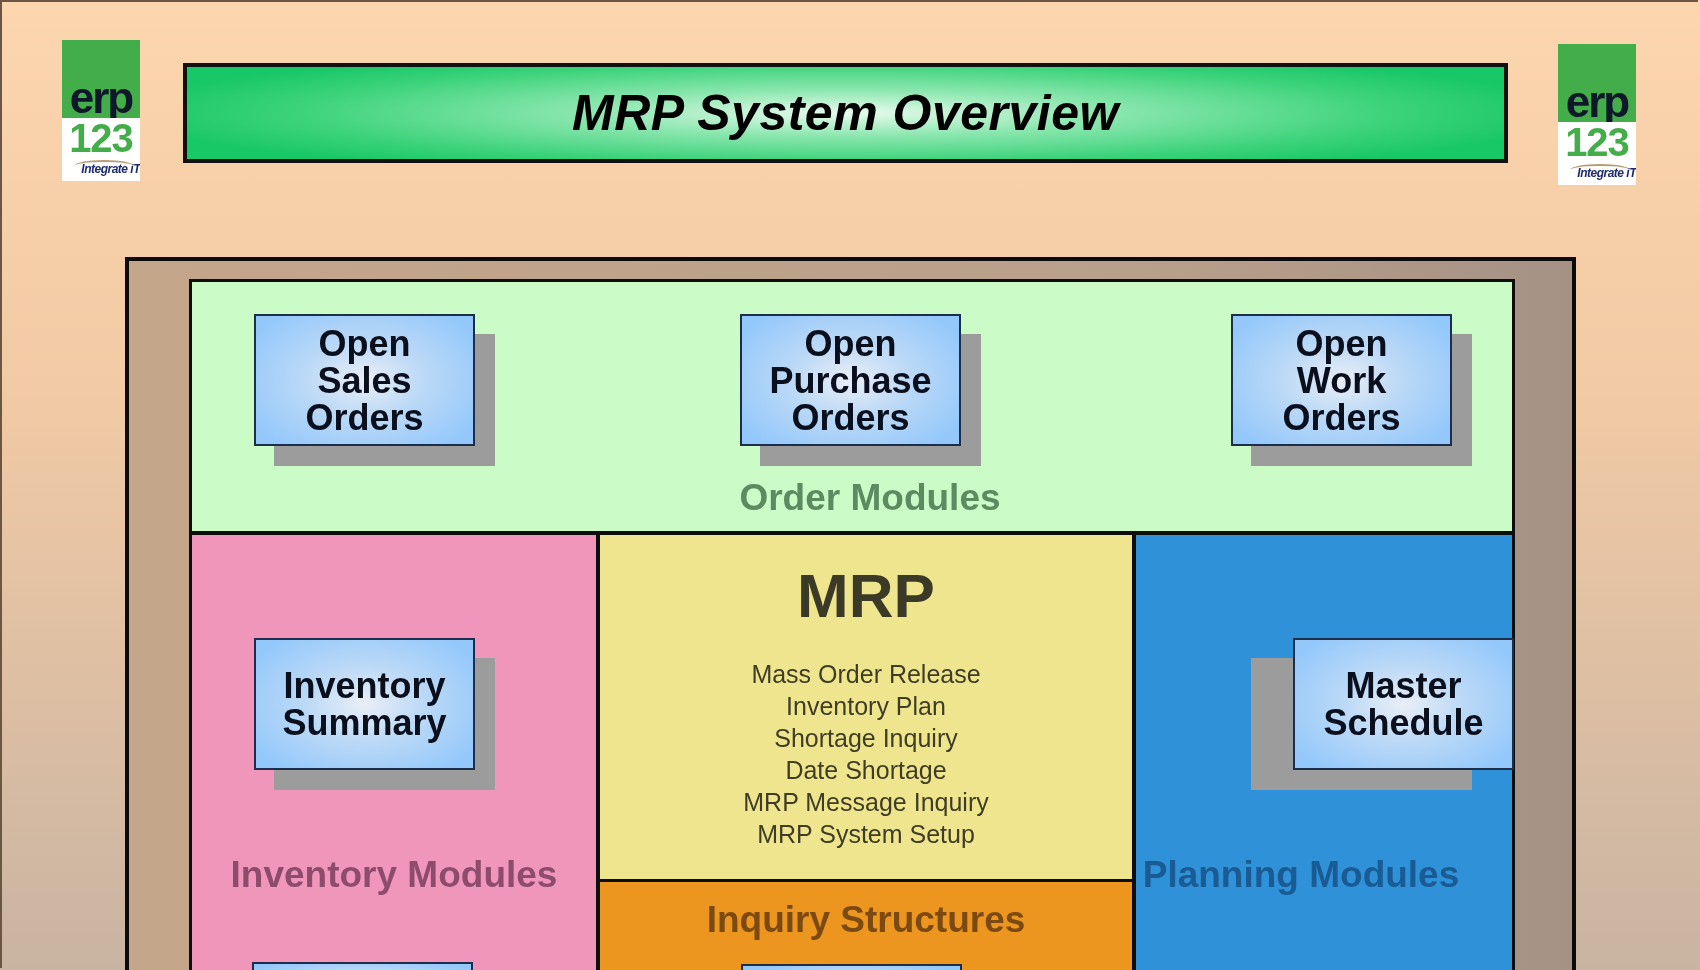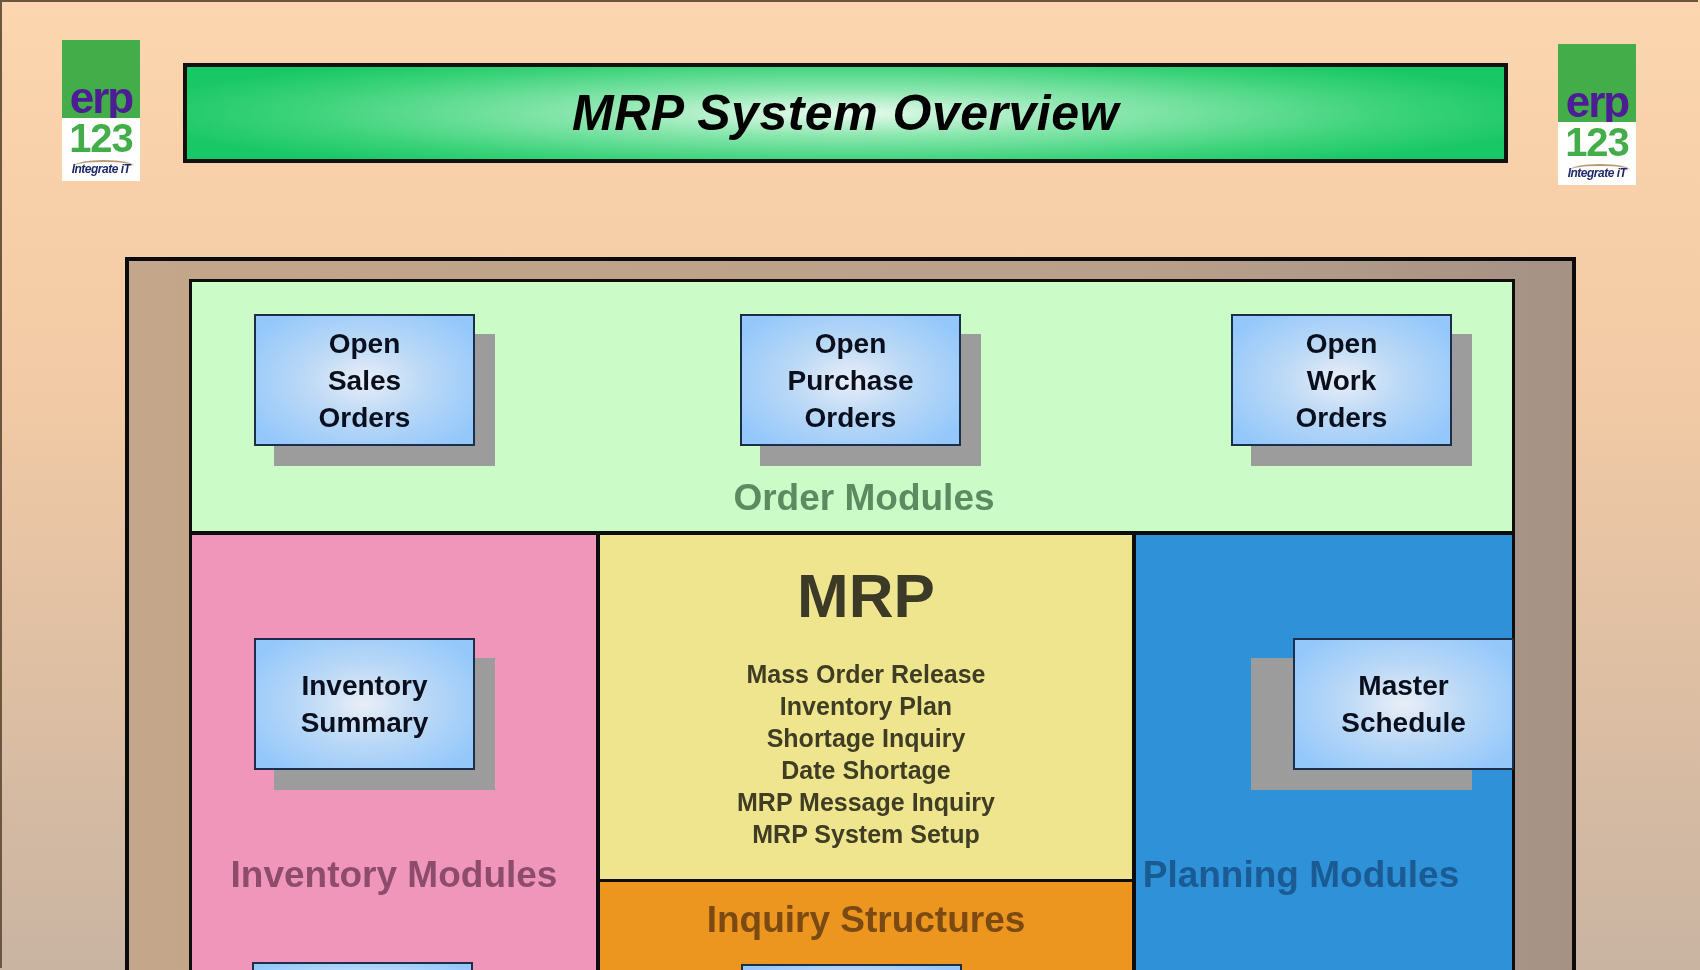--- a/index.html
+++ b/index.html
@@ -12,31 +12,31 @@
     position: absolute; left: 0; top: 0; width: 1698px; height: 968px;
     border-left: 2px solid #6b5641; border-top: 2px solid #6b5641; box-sizing: border-box;
     pointer-events: none;
   }
   .logo {
     position: absolute; width: 78px; height: 141px; background: #fff;
     display: flex; flex-direction: column; align-items: stretch; overflow: hidden;
   }
   .logo .top { height: 38px; background: #43ad4a; }
   .logo .erp {
-    height: 40px; background: #43ad4a; color: #4c1d95; font-weight: bold;
+    height: 40px; background: #43ad4a; color: #0f172a; font-weight: bold;
     font-size: 44px; line-height: 40px; text-align: center; letter-spacing: -2px;
     overflow: hidden;
   }
   .logo .num {
     height: 38px; color: #43ad4a; font-weight: bold; font-size: 40px; line-height: 40px;
     text-align: center; letter-spacing: -1px;
   }
   .logo .tag {
     position: relative; height: 25px; color: #1f2a6b; font-style: italic; font-weight: bold;
-    font-size: 12px; line-height: 27px; text-align: center; letter-spacing: -0.5px;
+    font-size: 12px; line-height: 27px; text-align: right; letter-spacing: -0.5px;
   }
   .logo .tag .arc {
     position: absolute; left: 12px; right: 6px; top: 4px; height: 10px;
     border-top: 2px solid #b99a74; border-radius: 50% 50% 0 0;
   }
   #logo-left { left: 62px; top: 40px; }
   #logo-right { left: 1558px; top: 44px; }
 
   .title-bar {
     position: absolute; left: 183px; top: 63px; width: 1325px; height: 100px;
@@ -58,41 +58,41 @@
   .inventory-section { left: 189px; top: 532px; width: 410px; height: 460px; background: #f096bb; }
   .mrp-section { left: 597px; top: 532px; width: 538px; height: 350px; background: #f0e58f; }
   .product-section { left: 597px; top: 879px; width: 538px; height: 120px; background: #ec961f; }
   .planning-section { left: 1133px; top: 532px; width: 382px; height: 460px; background: #2f92d8; }
 
   .module-box {
     position: absolute; width: 221px; height: 132px; box-sizing: border-box;
     border: 2px solid #1c2e4a;
     background: radial-gradient(ellipse 60% 65% at 50% 50%, #e9eef7 0%, #bcd9f6 45%, #94c8fb 100%);
     display: flex; align-items: center; justify-content: center; text-align: center;
-    font-weight: bold; font-size: 28px; line-height: 37px; color: #0a0f1d;
+    font-weight: bold; font-size: 36px; line-height: 37px; color: #0a0f1d;
     cursor: pointer;
   }
   .module-shadow { position: absolute; width: 221px; height: 132px; background: #9c9c9c; }
 
   .section-label { position: absolute; font-weight: bold; font-size: 37px; text-align: center; }
-  .order-label { left: 201px; width: 1326px; top: 477px; color: #5c8a61; }
+  .order-label { left: 207px; width: 1326px; top: 477px; color: #5c8a61; }
   .inventory-label { left: 189px; width: 410px; top: 854px; color: #8e4c6c; }
   .planning-label { left: 1133px; width: 336px; top: 854px; color: #1a5b94; }
   .product-label { left: 597px; width: 538px; top: 899px; color: #7a4a12; }
 
   .mrp-title {
     position: absolute; left: 597px; width: 538px; top: 560px; text-align: center;
     font-size: 62px; font-weight: bold; color: #3b3a26;
   }
   .mrp-list {
     position: absolute; left: 597px; width: 538px; top: 658px; margin: 0; padding: 0;
     list-style: none; text-align: center;
   }
   .mrp-list li {
-    font-size: 25px; font-weight: bold; color: #3f3d24; line-height: 32px; cursor: pointer;
+    font-size: 25px; font-weight: normal; color: #3f3d24; line-height: 32px; cursor: pointer;
   }
   .watermark {
     position: absolute; left: 748px; top: 918px; width: 210px; height: 30px;
     color: rgba(235, 200, 160, 0.55); font-size: 32px; font-weight: bold; text-align: center;
     line-height: 30px; pointer-events: none;
   }
 </style>
 </head>
 <body>
 

